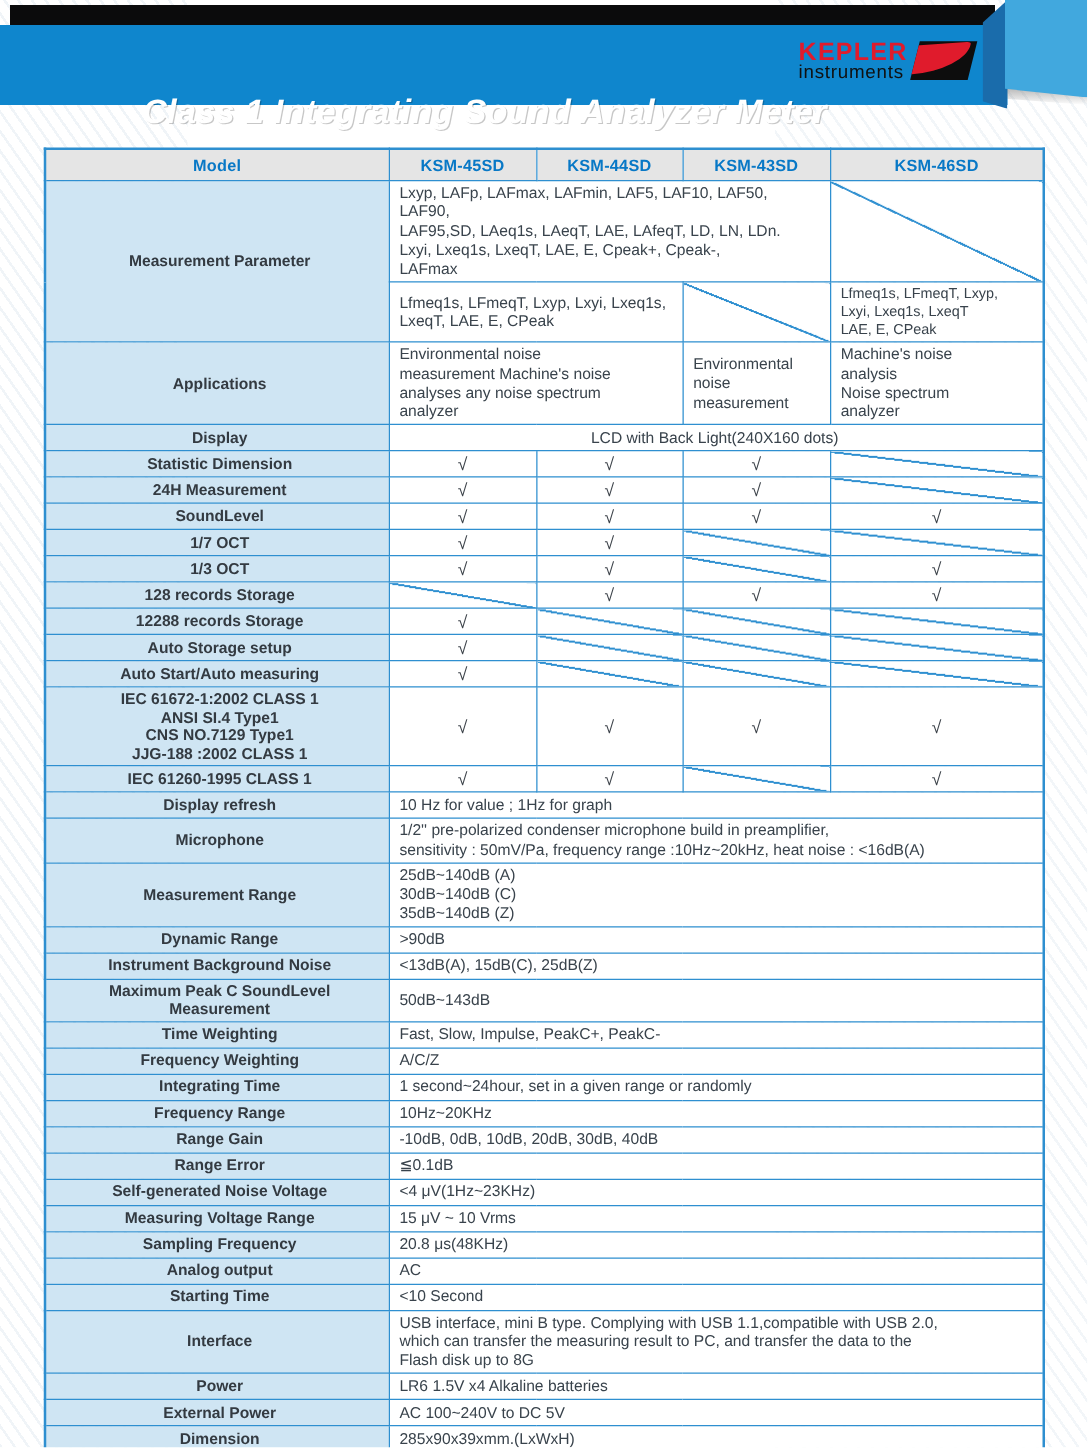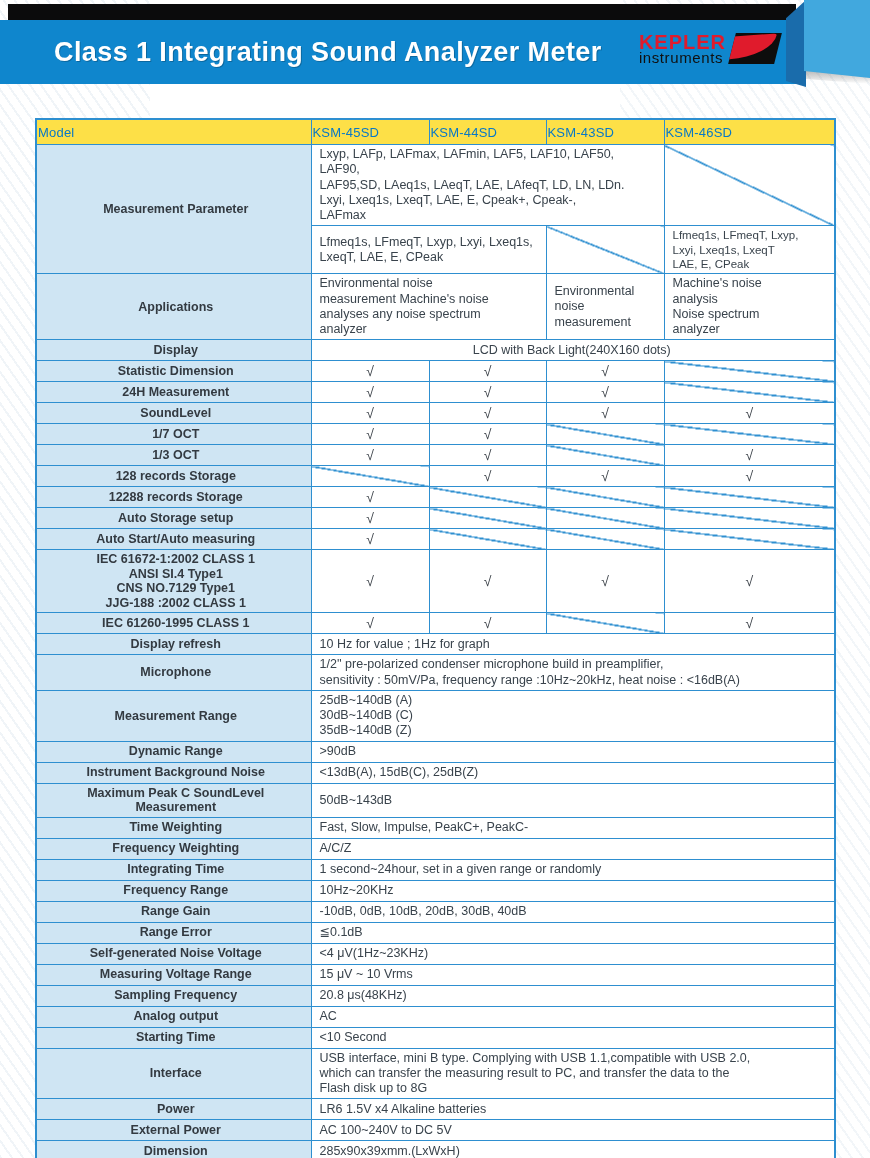--- a/index.html
+++ b/index.html
@@ -12,23 +12,24 @@
     content:""; position:absolute; inset:0; pointer-events:none;
     background:
       repeating-linear-gradient(55deg, rgba(148,178,203,0.14) 0 2px, transparent 2px 9px) left top / 150px 100% no-repeat,
       repeating-linear-gradient(55deg, rgba(148,178,203,0.12) 0 2px, transparent 2px 9px) right top / 250px 100% no-repeat;
   }
   .page > *{position:relative;}
 
   .topbar{position:absolute; left:8px; top:4px; width:788px; height:16px; background:var(--bar-black,#0b0b0c);}
   .banner{position:absolute; left:0; top:20px; width:806px; height:64px; background:var(--banner,#0f86cd);}
   .banner-title{
-    line-height:64px; padding-left:54px; color:#fff; font-size:27px;
-    font-weight:bold; letter-spacing:0.4px; white-space:nowrap;
+    line-height:64px; padding-left:114px; color:#fff; font-size:27px;
+    font-weight:bold; font-style:italic; letter-spacing:0.4px; white-space:nowrap;
     text-shadow:1px 1px 0 rgba(0,0,0,0.22);
+    margin-top:37px;
   }
   .logo{position:absolute; right:28px; top:13px; display:flex; align-items:flex-end;}
   .logo-text{text-align:left;}
   .logo-brand{color:var(--brand-red,#e01b2c); font-size:20px; font-weight:bold; letter-spacing:1px; line-height:18px;}
   .logo-sub{color:#101010; font-size:15px; letter-spacing:0.6px; line-height:12px; margin-top:1px;}
   .logo-mark{width:46px; height:31px; background:#0d0d0d; transform:skewX(-14deg); margin-left:6px; position:relative; overflow:hidden;}
   .logo-swoosh{position:absolute; left:-4px; top:2px; width:46px; height:23px; background:var(--brand-red,#e01b2c);
     border-radius:0 10% 120% 0 / 0 10% 120% 0; transform:rotate(-4deg);}
 
   .ribbon-shadow{position:absolute; left:800px; top:66px; width:70px; height:18px;
@@ -46,22 +47,22 @@
     color:var(--section-text,#0b76c0); letter-spacing:0.2px;
   }
 
   table.spec{
     position:absolute; left:35px; top:118px; width:799px;
     border-collapse:collapse; table-layout:fixed;
     border:2px solid var(--border,#2e8fd0);
   }
   .spec th, .spec td{border:1px solid var(--border,#2e8fd0); overflow:hidden;}
   .spec th{
-    height:22px; background:#fde047; color:var(--header-text,#0878c6);
-    font-size:13px; font-weight:normal; text-align:left; letter-spacing:0.2px;
+    height:22px; background:#e5e5e5; color:var(--header-text,#0878c6);
+    font-size:13px; font-weight:bold; text-align:center; letter-spacing:0.2px;
   }
   .spec td.label{
     background:var(--label-bg,#cfe5f3); color:#333a41; font-weight:bold;
     font-size:12.5px; text-align:center; padding:2px 4px 2px 8px;
     white-space:pre-line; line-height:1.16; vertical-align:middle;
   }
   .spec td.value{
     background:#fff; color:var(--text,#39434c); font-size:12.5px;
     padding:2px 6px 2px 8px; white-space:pre-line; line-height:1.22; vertical-align:middle;
   }

